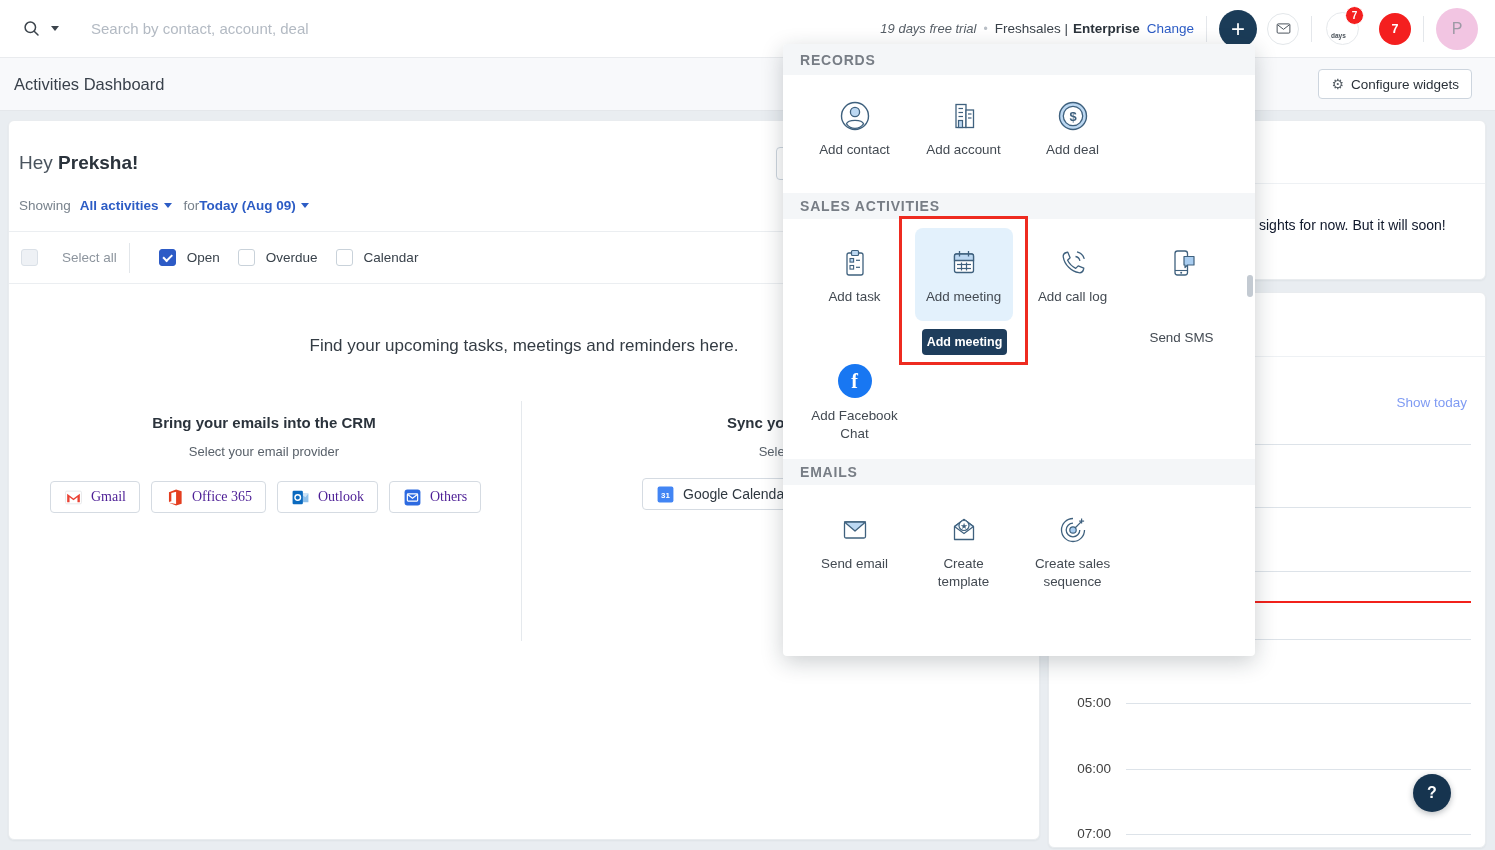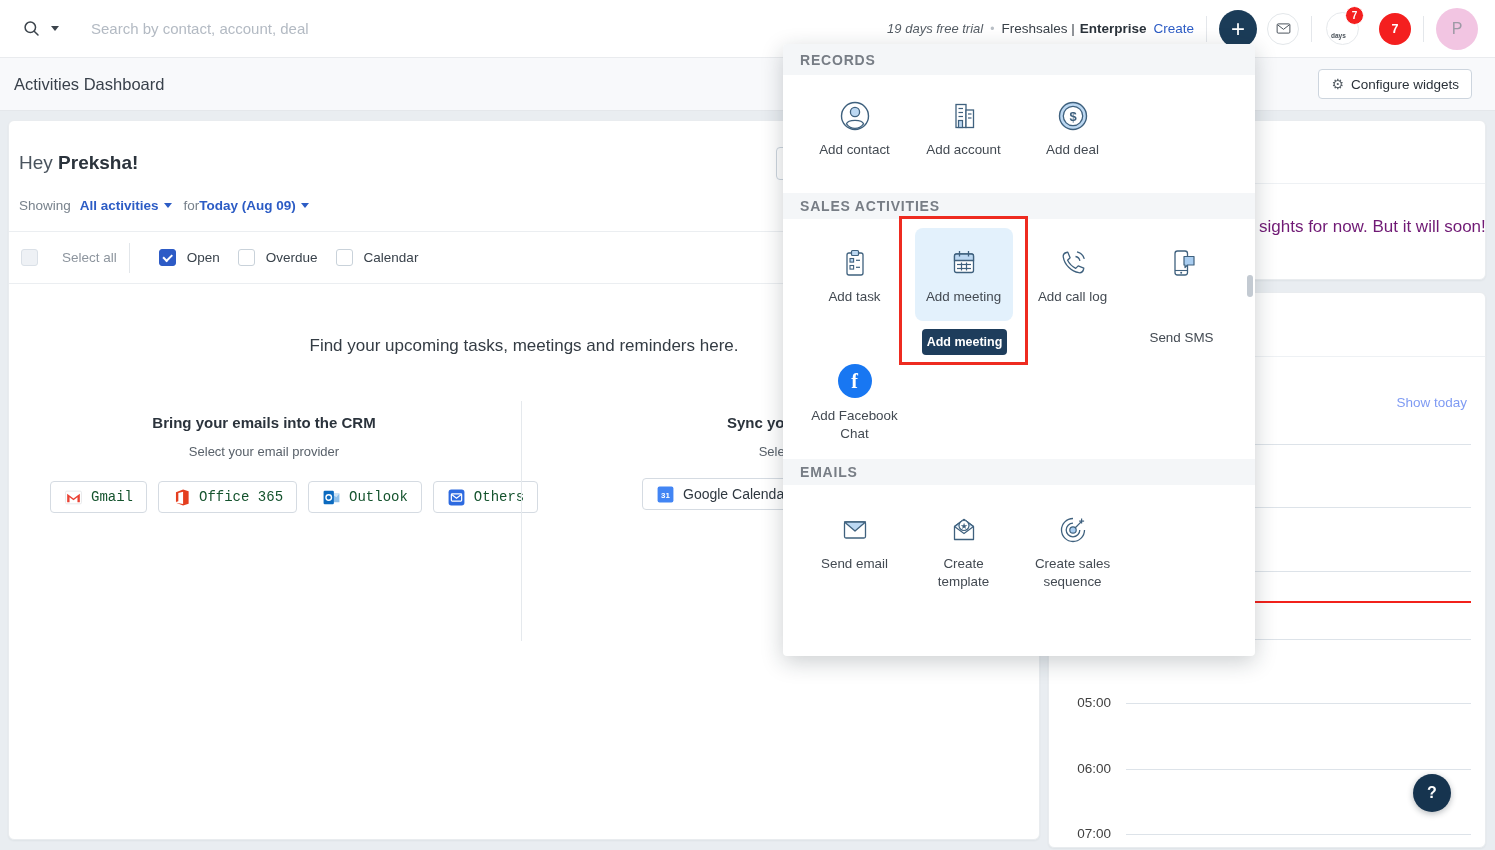--- a/index.html
+++ b/index.html
@@ -71,35 +71,35 @@
   .flab.gray{color:#8d959e;margin-left:24px;}
   .fvd{width:1px;height:30px;background:#e2e6ea;margin:0 29px 0 12px;}
   .grp{display:flex;align-items:center;margin-right:18px;}
   .headline{position:absolute;left:0;top:215px;width:100%;text-align:center;font-size:17px;color:#343c44;}
   .secTitle{font-size:15px;font-weight:700;color:#2b333c;}
   .secSub{font-size:13px;color:#59616a;}
   .email-sec{position:absolute;left:41px;top:293px;width:428px;text-align:center;}
   .email-sec .secSub{margin-top:13px;}
   .provrow{display:flex;margin-top:22px;}
   .provbtn{height:32px;border:1px solid #d5dbe2;border-radius:4px;background:#fff;display:flex;
-    align-items:center;padding:0 13px;margin-right:11px;font-size:14px;color:#14532d;
-    font-family:Liberation Mono, monospace;cursor:pointer;white-space:nowrap;}
+    align-items:center;padding:0 13px;margin-right:11px;font-size:14px;color:#4c1d95;
+    font-family:Liberation Serif, serif;cursor:pointer;white-space:nowrap;}
   .provbtn svg{margin-right:8px;flex:none;}
   .vsep{position:absolute;left:512px;top:280px;width:1px;height:240px;background:#e5e9ed;}
   .cal-sec{position:absolute;left:560px;top:293px;width:440px;text-align:center;}
   .cal-sec .secSub{margin-top:13px;}
   .gcalbtn{position:absolute;left:73px;top:64px;height:32px;border:1px solid #d5dbe2;border-radius:4px;
     background:#fff;display:flex;align-items:center;padding:0 13px;font-size:14px;color:#2f3840;
     font-family:inherit;cursor:pointer;white-space:nowrap;}
   .gcalbtn svg{margin-right:8px;}
   .partialbtn{position:absolute;left:767px;top:26px;width:22px;height:31px;background:#fff;
     border:1px solid #ccd5de;border-radius:4px;}
   
   .rc-div{position:absolute;left:0;width:100%;height:1px;background:#eef1f4;}
-  .insight-txt{position:absolute;left:210px;top:96px;font-size:17px;color:#701a75;white-space:nowrap;}
+  .insight-txt{position:absolute;left:210px;top:96px;font-size:14px;color:#0f172a;white-space:nowrap;}
   .showtoday{position:absolute;right:18px;top:102px;font-size:13.5px;color:#7f9bf3;cursor:pointer;}
   .gline{position:absolute;left:77px;width:345px;height:1px;background:#dde3e9;}
   .redline{position:absolute;left:77px;width:345px;height:2px;background:#f2211b;}
   .tlabel{position:absolute;left:24px;width:38px;text-align:right;font-size:13.5px;color:#404040;}
   
   .helpfab{position:absolute;left:1413px;top:774px;width:38px;height:38px;border-radius:50%;
     background:#16344f;color:#fff;font-size:16px;font-weight:700;border:none;z-index:10;
     box-shadow:0 2px 6px rgba(20,30,40,.3);cursor:pointer;}
   
   .dropdown{position:absolute;left:783px;top:44px;width:472px;height:612px;background:#fff;
@@ -136,21 +136,21 @@
         <line x1="15.4" y1="15.4" x2="20.2" y2="20.2" stroke="#3c444c" stroke-width="1.9" stroke-linecap="round"></line>
       </svg>
     <span class="caret search-caret"></span>
     <span class="search-ph">Search by contact, account, deal</span>
   </div>
   <div class="topbar-right">
     <span class="trial">19 days free trial</span>
     <span class="dot-sep">•</span>
     <span class="prod">Freshsales |</span>
     <span class="prod plan" style="margin-left:5px;">Enterprise</span>
-    <span class="change">Create</span>
+    <span class="change">Change</span>
     <div class="vdiv"></div>
     <button class="plusbtn">+</button>
     <button class="circbtn">
       <svg width="17" height="17" viewBox="0 0 24 24">
           <rect x="3" y="5.5" width="18" height="13" rx="1.5" fill="none" stroke="#49525a" stroke-width="1.4"></rect>
           <path d="M4 7 L12 13.2 L20 7" fill="none" stroke="#49525a" stroke-width="1.4"></path>
         </svg>
     </button>
     <div class="vdiv"></div>
     <div class="daysicon">

